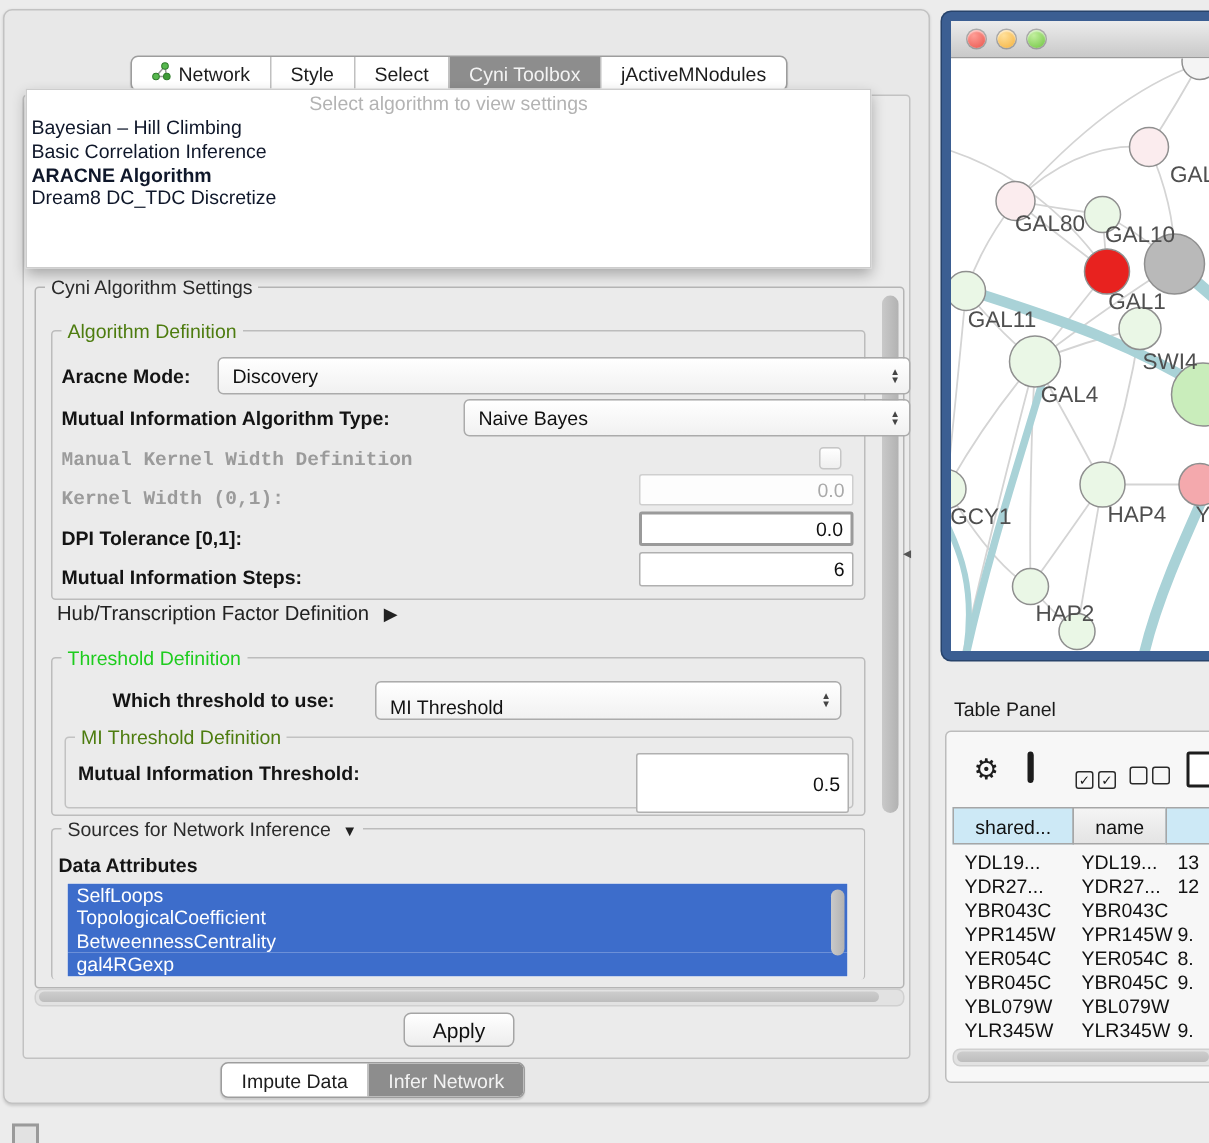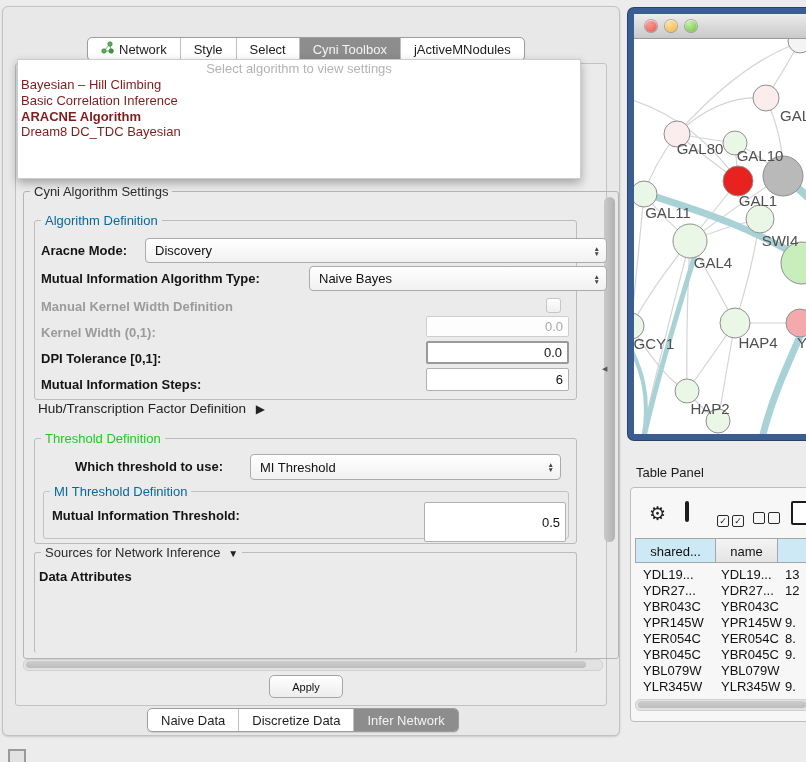--- a/index.html
+++ b/index.html
@@ -27,31 +27,31 @@
   .seg .ticon{margin-right:5px;display:inline-block;}
 
   
   .frame{position:absolute;left:12px;top:56px;width:590px;height:641px;
          border:1px solid #c2c2c2;border-radius:3px;background:#ebebeb;}
 
   
   .popup{position:absolute;left:14px;top:52px;width:562px;height:118px;background:#fff;
          border:1px solid #cdcdcd;box-shadow:0 4px 9px rgba(0,0,0,.3);z-index:30;font-size:13px;}
   .popup-hint{height:17px;line-height:17px;text-align:center;color:#b3b3b3;}
-  .popup-item{height:15.8px;line-height:15.8px;padding-left:3px;color:#7f1d1d;cursor:pointer;}
+  .popup-item{height:15.8px;line-height:15.8px;padding-left:3px;color:#0f172a;cursor:pointer;}
   .popup-item.bold{font-weight:bold;}
 
   
   .box{position:absolute;border:1px solid #b5b5b5;border-radius:3px;}
   .bt{position:absolute;top:-8px;left:6px;background:#ebebeb;padding:0 4px;font-size:13px;color:#2b2b2b;white-space:nowrap;}
-  .bt.blue{color:#0369a1;}
+  .bt.blue{color:#4d7c0f;}
   .bt.green{color:#1ecc1e;}
 
   .lbl{position:absolute;font-size:13px;font-weight:bold;color:#141414;white-space:nowrap;}
-  .lbl.dis{color:#9b9b9b;}
+  .lbl.dis{color:#9b9b9b;font-family:Liberation Mono, monospace;}
   .plain{font-weight:normal;color:#222;}
 
   .combo{position:absolute;background:linear-gradient(#ffffff,#f1f1f1);
          border:1px solid #ababab;border-radius:4px;font-size:13px;color:#111;
          display:flex;align-items:center;padding-left:9px;cursor:pointer;margin-left:34px;}
   .stepper{position:absolute;right:6px;top:50%;transform:translateY(-50%);
            display:flex;flex-direction:column;line-height:5px;font-size:6.5px;color:#444;}
   .inp{position:absolute;border:1px solid #b0b0b0;background:#fff;font-size:13px;
        text-align:right;padding:0 5px;border-radius:2px;color:#111;box-sizing:border-box;
        font-family:"Liberation Sans",sans-serif;}
@@ -62,21 +62,21 @@
 
   
   .attr-list{position:absolute;background:#fff;overflow:hidden;}
   .attr-item{height:15.4px;line-height:15.4px;background:#3d6dcb;color:#fff;
              font-size:13px;padding-left:6px;cursor:pointer;}
   .vscroll{position:absolute;width:11px;border-radius:6px;background:linear-gradient(90deg,#c9c9c9,#b2b2b2);}
   .hscroll-track{position:absolute;height:10px;background:#e2e2e2;border-radius:5px;border:1px solid #d0d0d0;}
   .hscroll-thumb{position:absolute;left:2px;top:1px;height:7px;background:linear-gradient(#cdcdcd,#bdbdbd);border-radius:4px;}
 
   .btn{position:absolute;background:linear-gradient(#ffffff,#ededed);border:1px solid #a5a5a5;
-       border-radius:5px;font-size:11px;color:#111;text-align:center;cursor:pointer;
+       border-radius:5px;font-size:14px;color:#111;text-align:center;cursor:pointer;
        font-family:"Liberation Sans",sans-serif;}
 
   .split-arrow{position:absolute;left:602px;top:365px;font-size:7px;color:#555;cursor:pointer;}
 
   
   .net{position:absolute;left:628px;top:8px;width:196px;height:432px;
        border:6px solid #3b5e92;border-radius:6px;overflow:hidden;
        box-shadow:0 0 0 1px #27436b;background:#fff;box-sizing:border-box;}
   .net-titlebar{position:absolute;left:0;top:0;width:100%;height:24px;
        background:linear-gradient(#ececec,#c9c9c9);border-bottom:1px solid #9a9a9a;}
@@ -135,24 +135,24 @@
       </div>
   </div>
 
   <div class="frame"></div>
 
   <div class="popup">
     <div class="popup-hint">Select algorithm to view settings</div>
     <div class="popup-item">Bayesian – Hill Climbing</div>
     <div class="popup-item">Basic Correlation Inference</div>
     <div class="popup-item bold">ARACNE Algorithm</div>
-    <div class="popup-item">Dream8 DC_TDC Bayesian</div>
-  </div>
-
-  <div class="box" style="left:20px;top:184px;width:578px;height:466px;padding-left:16px;">
+    <div class="popup-item">Dream8 DC_TDC Discretize</div>
+  </div>
+
+  <div class="box" style="left:20px;top:184px;width:578px;height:466px;">
     <span class="bt">Cyni Algorithm Settings</span>
 
     <div class="vscroll" style="right:3px;top:5px;height:345px;"></div>
 
     <div class="box" style="left:10px;top:28px;width:541px;height:178px;border-color:#bcbcbc;">
       <span class="bt blue">Algorithm Definition</span>
 
       <span class="lbl" style="left:6px;top:22px;">Aracne Mode:</span>
       <div class="combo" style="left:76px;top:17px;width:451px;height:23px;">
         <span>Discovery</span>
@@ -186,21 +186,21 @@
 
     <span class="lbl plain" style="left:14px;top:209px;font-size:13.5px;">
       <span>Hub/Transcription Factor Definition</span>
       <span style="font-size:12px;margin-left:6px;">▶</span>
     </span>
 
     <div class="box" style="left:10px;top:246px;width:541px;height:104px;border-color:#bcbcbc;">
       <span class="bt green">Threshold Definition</span>
 
       <span class="lbl" style="left:40px;top:20px;">Which threshold to use:</span>
-      <div class="combo" style="left:181px;top:15px;width:300px;height:24px;">
+      <div class="combo" style="left:181px;top:15px;width:300px;height:24px;align-items:flex-end;">
         <span>MI Threshold</span>
         <span class="stepper">
             <span>▲</span>
             <span>▼</span>
           </span>
       </div>
 
       <div class="box" style="left:8px;top:52px;width:524px;height:46px;border-color:#c2c2c2;">
         <span class="bt blue">MI Threshold Definition</span>
         <span class="lbl" style="left:8px;top:16px;">Mutual Information Threshold:</span>
@@ -208,35 +208,39 @@
       </div>
     </div>
 
     <div class="box" style="left:10px;top:360px;width:541px;height:100px;border-bottom:none;border-color:#bcbcbc;">
       <span class="bt">
         <span>Sources for Network Inference</span>
         <span style="font-size:10px;margin-left:4px;color:#222;">▼</span>
       </span>
       <span class="lbl" style="left:4px;top:16px;">Data Attributes</span>
 
+      <div class="attr-list" style="left:10px;top:36px;width:520px;height:62px;">
+        <div class="attr-item">SelfLoops</div>
+        <div class="attr-item">TopologicalCoefficient</div>
+        <div class="attr-item">BetweennessCentrality</div>
+        <div class="attr-item">gal4RGexp</div>
+        <div class="vscroll" style="right:2px;top:4px;height:44px;width:9px;"></div>
+      </div>
     </div>
   </div>
 
   <div class="hscroll-track" style="left:20px;top:652px;width:578px;">
     <div class="hscroll-thumb" style="width:560px;"></div>
   </div>
 
   <button class="btn" style="left:266px;top:668px;width:74px;height:23px;">Apply</button>
 
   <div class="segbar" style="left:144px;top:701px;">
     <div class="seg">
-        <span>Naive Data</span>
-      </div>
-    <div class="seg">
-        <span>Discretize Data</span>
+        <span>Impute Data</span>
       </div>
     <div class="seg sel">
         <span>Infer Network</span>
       </div>
   </div>
 </div>
 
 <span class="split-arrow">◀</span>
 
 <div class="net">

